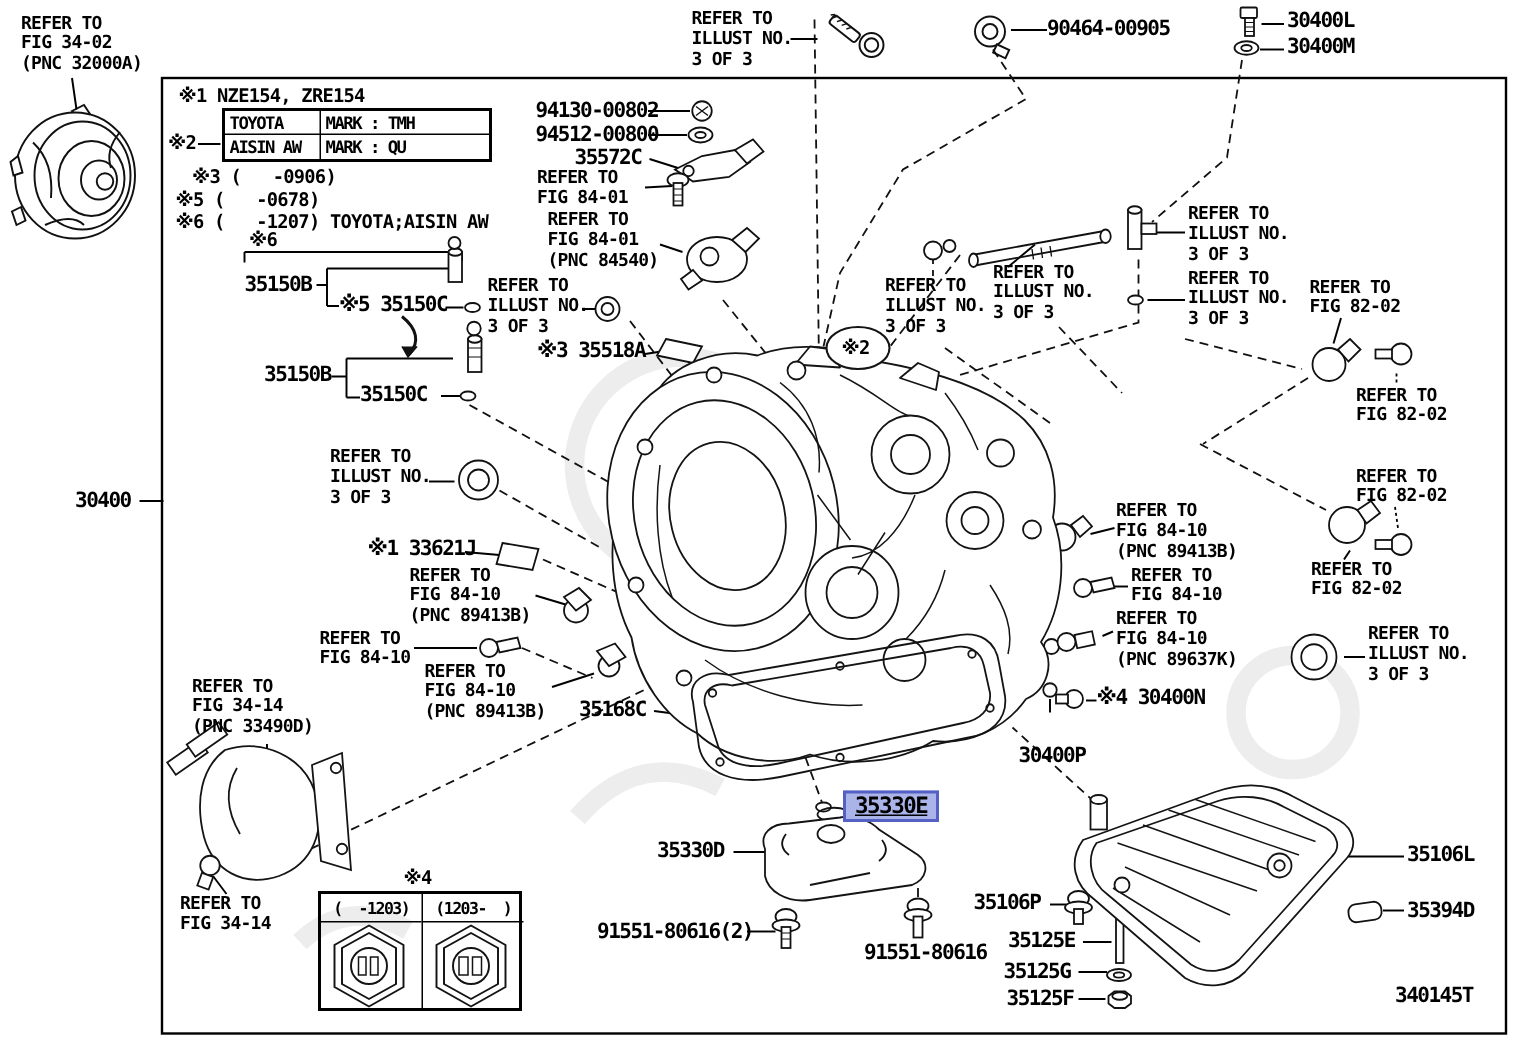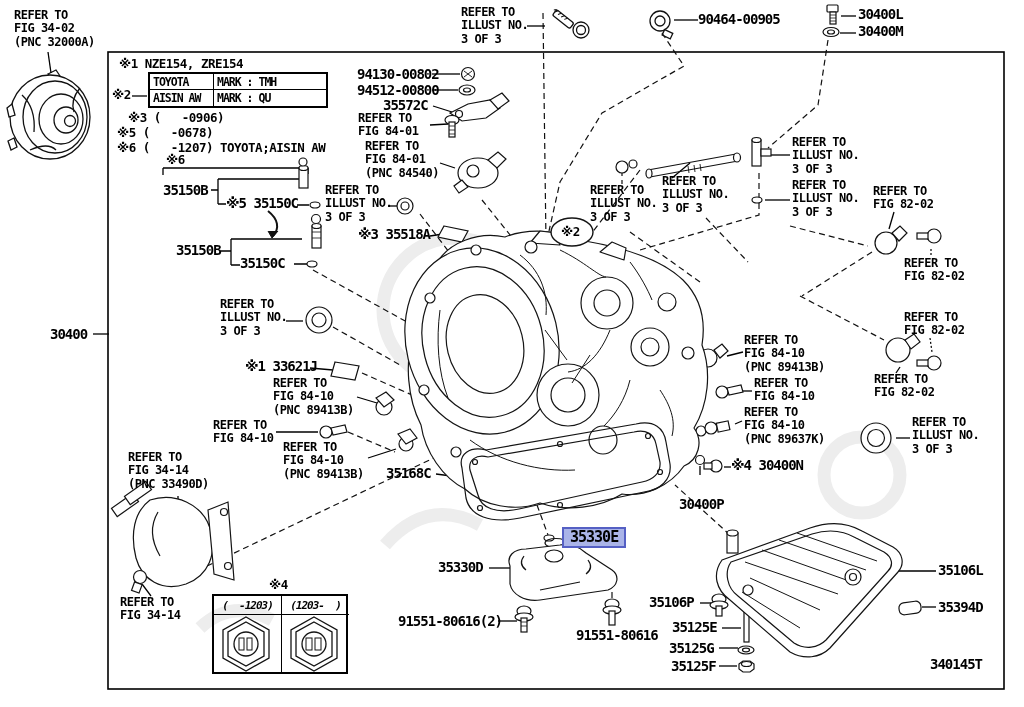--- a/index.html
+++ b/index.html
@@ -3,29 +3,29 @@
 <meta charset="utf-8">
 <style>
   html,body{margin:0;padding:0;background:#fff;}
   #stage{position:relative;width:1024px;height:707px;background:#ffffff;overflow:hidden;
          font-family:"DejaVu Sans Mono","DejaVu Sans",monospace;}
   svg{position:absolute;left:0;top:0;}
   .lbl{position:absolute;font-weight:bold;color:#000;white-space:pre;line-height:1.12;}
   .ref{font-size:12px;letter-spacing:-0.5px;}
   .note{font-size:12.5px;letter-spacing:-0.5px;}
   .pn{font-size:14px;letter-spacing:-1px;}
-  .hl{background:#aab4e8;border:2px solid #5560c4;padding:0 6px;font-size:15px;}
+  .hl{background:#aab4e8;border:2px solid #5560c4;padding:0 6px;font-size:15px;text-decoration:underline;}
   .tbl{position:absolute;border:2px solid #000;box-sizing:border-box;background:transparent;}
   .marks{left:148px;top:72px;width:180px;height:36px;display:grid;
          grid-template-columns:64px 1fr;grid-template-rows:1fr 1fr;}
   .marks .c{border-bottom:1.5px solid #000;border-right:1.5px solid #000;
          font-size:11.5px;font-weight:bold;letter-spacing:-1px;display:flex;align-items:center;padding-left:3px;white-space:pre;}
   .marks .c:nth-child(2n){border-right:none;}
   .marks .c:nth-child(3),.marks .c:nth-child(4){border-bottom:none;}
-  .vers{left:212px;top:594px;width:136px;height:80px;font-style:italic;}
+  .vers{left:212px;top:594px;width:136px;height:80px;}
   .vers .hdr{position:absolute;top:0;width:67px;height:18px;border-bottom:1.5px solid #000;
          font-size:11px;font-weight:bold;letter-spacing:-1px;display:flex;align-items:center;justify-content:center;white-space:pre;}
   .vers .divider{position:absolute;left:67px;top:0;width:0;height:100%;border-left:1.5px solid #000;}
 </style>
 </head>
 <body>
 
 <div id="stage">
 
 <svg width="1024" height="707" viewBox="0 0 1024 707">

